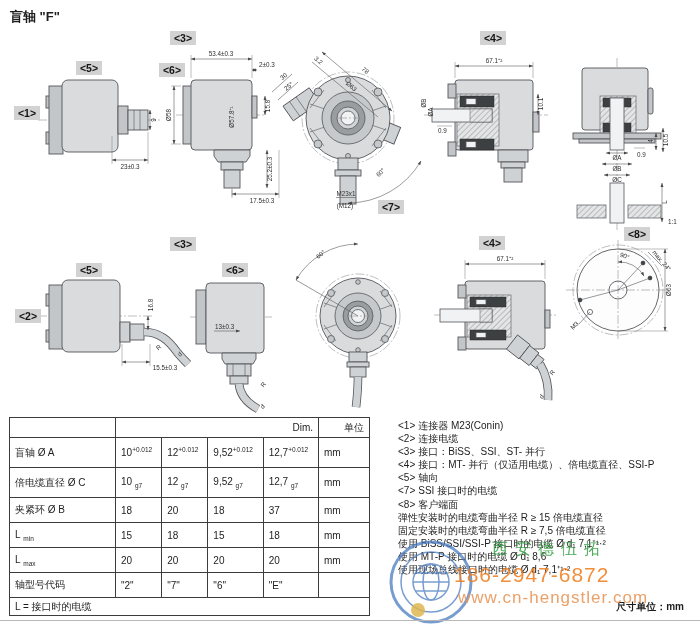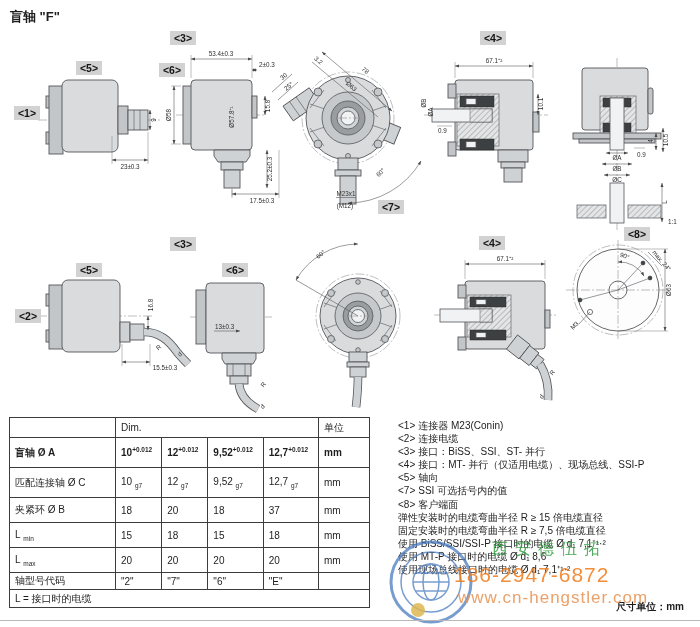--- a/index.html
+++ b/index.html
@@ -27,21 +27,21 @@
   .badge-t{font-size:10.5px;font-weight:bold;fill:#141414;text-anchor:middle;}
   .cabE{stroke:#54565a;stroke-width:8.6;fill:none;stroke-linecap:butt;}
   .cabF{stroke:#cfd2d4;stroke-width:7;fill:none;stroke-linecap:butt;}
 
   
   .spec-table{position:absolute;left:9px;top:417px;border-collapse:collapse;
               font-size:10px;color:#1d1d1d;}
   .spec-table td{border:1px solid #3c3c3c;padding:1px 5px;vertical-align:middle;}
   .spec-table sup{font-size:6.5px;}
   .spec-table sub{font-size:6.5px;}
-  .cu{text-align:left;}
+  .cu{text-align:right;}
   
   .notes{position:absolute;left:398px;top:419px;font-size:10px;line-height:13.1px;white-space:nowrap;}
   .note-ref{margin-right:3px;}
   .unit-note{position:absolute;right:16px;top:600px;font-size:10px;font-weight:bold;}
   .page-edge{position:absolute;left:0;right:0;top:620px;border-top:1.5px solid #b8b8b8;}
 
   
   .wm{position:absolute;pointer-events:none;}
   .wm-company{left:456px;top:539px;font-size:16px;font-weight:normal;letter-spacing:7px;
               color:rgba(47,158,63,.85);margin-left:36px;}
@@ -393,30 +393,30 @@
       </g>
   </svg>
 
   <table class="spec-table">
     <tbody>
         <tr style="height:20px;">
       <td style="width:95px;"></td>
       <td colspan="4" style="width:192px;" class="cu">Dim.</td>
       <td style="width:40px;" class="cu">单位</td>
     </tr>
-    <tr style="height:30px;font-weight:bold;">
+    <tr style="height:30px;">
       <td>盲轴 Ø A</td>
       <td><span>10</span><sup>+0.012</sup></td>
       <td><span>12</span><sup>+0.012</sup></td>
       <td><span>9,52</span><sup>+0.012</sup></td>
       <td><span>12,7</span><sup>+0.012</sup></td>
       <td>mm</td>
     </tr>
     <tr style="height:30px;">
-      <td>匹配连接轴 Ø C</td>
+      <td>倍电缆直径 Ø C</td>
       <td><span>10</span>&nbsp;<sub>g7</sub></td>
       <td><span>12</span>&nbsp;<sub>g7</sub></td>
       <td><span>9,52</span>&nbsp;<sub>g7</sub></td>
       <td><span>12,7</span>&nbsp;<sub>g7</sub></td>
       <td>mm</td>
     </tr>
     <tr style="height:25px;">
       <td>夹紧环 Ø B</td>
       <td>18</td>
       <td>20</td>
@@ -433,41 +433,41 @@
       <td>mm</td>
     </tr>
     <tr style="height:25px;">
       <td><span>L</span>&nbsp;<sub>max</sub></td>
       <td>20</td>
       <td>20</td>
       <td>20</td>
       <td>20</td>
       <td>mm</td>
     </tr>
-    <tr style="height:17px;">
+    <tr style="height:25px;">
       <td>轴型号代码</td>
       <td>"2"</td>
       <td>"7"</td>
       <td>"6"</td>
       <td>"E"</td>
       <td></td>
     </tr>
     <tr style="height:18px;">
       <td colspan="6">L = 接口时的电缆</td>
     </tr>
   </tbody>
     </table>
 
   <div class="notes">
     <div class="note-line"><span class="note-ref">&lt;1&gt;</span><span>连接器 M23(Conin)</span></div>
     <div class="note-line"><span class="note-ref">&lt;2&gt;</span><span>连接电缆</span></div>
     <div class="note-line"><span class="note-ref">&lt;3&gt;</span><span>接口：BiSS、SSI、ST- 并行</span></div>
-    <div class="note-line"><span class="note-ref">&lt;4&gt;</span><span>接口：MT- 并行（仅适用电缆）、现场总线、SSI-P</span></div>
+    <div class="note-line"><span class="note-ref">&lt;4&gt;</span><span>接口：MT- 并行（仅适用电缆）、倍电缆直径、SSI-P</span></div>
     <div class="note-line"><span class="note-ref">&lt;5&gt;</span><span>轴向</span></div>
-    <div class="note-line"><span class="note-ref">&lt;7&gt;</span><span>SSI 可选括号内的值</span></div>
+    <div class="note-line"><span class="note-ref">&lt;7&gt;</span><span>SSI 接口时的电缆</span></div>
     <div class="note-line"><span class="note-ref">&lt;8&gt;</span><span>客户端面</span></div>
     <div class="note-line">弹性安装时的电缆弯曲半径 R ≥ 15 倍电缆直径</div>
     <div class="note-line">固定安装时的电缆弯曲半径 R ≥ 7,5 倍电缆直径</div>
     <div class="note-line">使用 BiSS/SSI/SSI-P 接口时的电缆 Ø d₁ 7,1⁺¹·²</div>
     <div class="note-line">使用 MT-P 接口时的电缆 Ø d₁ 8,6</div>
     <div class="note-line">使用现场总线接口时的电缆 Ø d₁ 7,1⁺¹·²</div>
   </div>
 
   <div class="unit-note">尺寸单位：mm</div>
 

